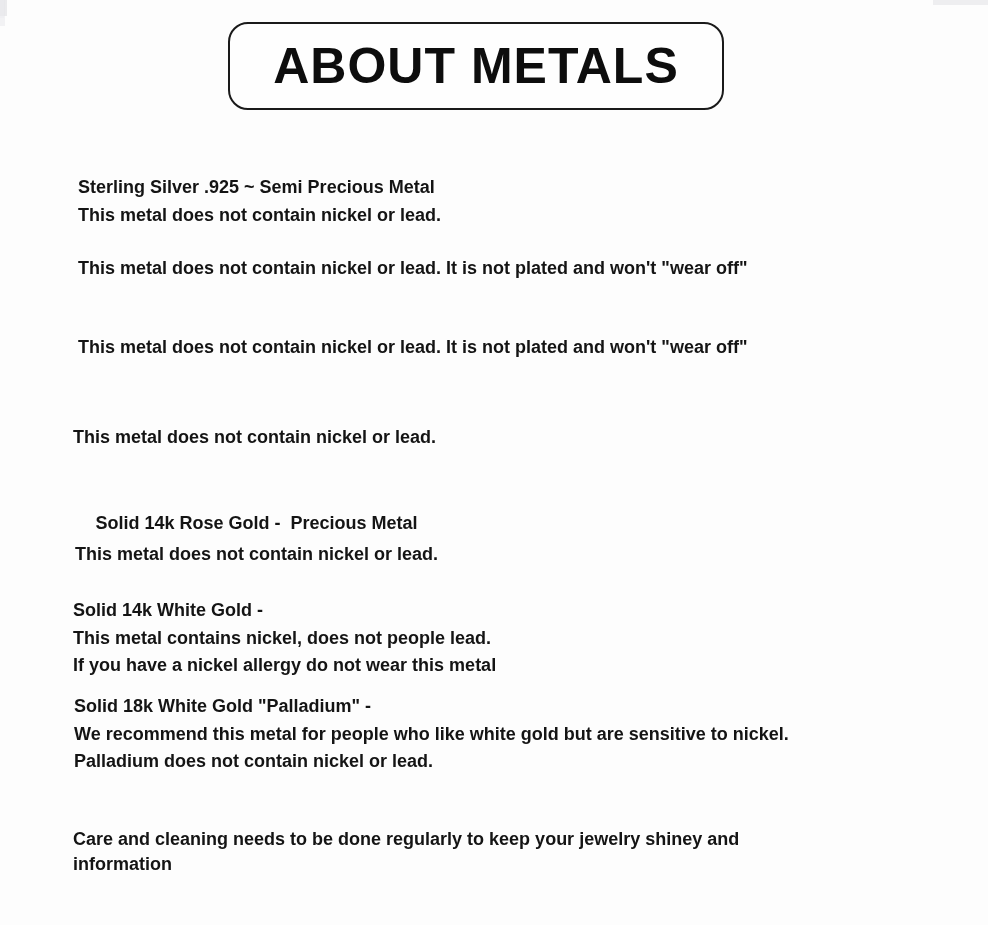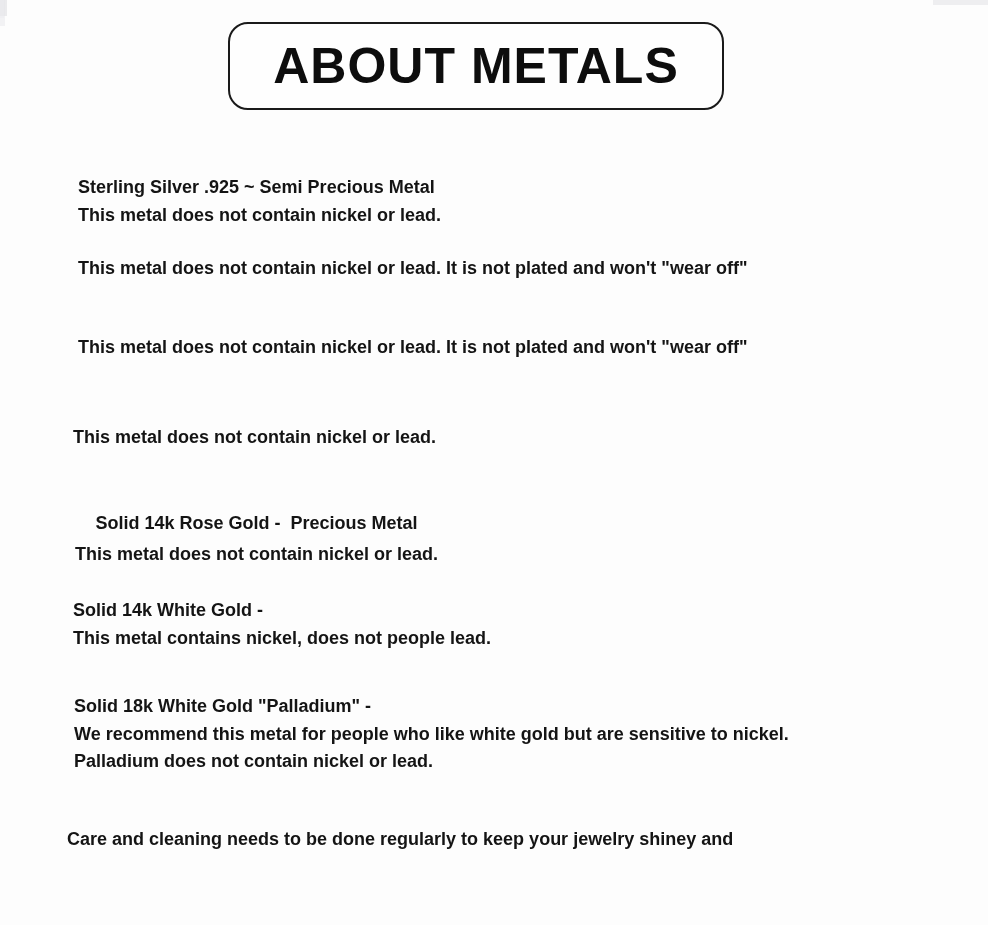--- a/index.html
+++ b/index.html
@@ -53,21 +53,21 @@
   .s1 { left: 78px; top: 174px; }
   .s2 { left: 78px; top: 255px; }
   .s3 { left: 78px; top: 334px; }
   .s4 { left: 73px; top: 424px; }
   .s4 .h { margin-bottom: 4px; }
   .s5 { left: 75px; top: 510px; text-align: center; }
   .s5 .h { margin-bottom: 4px; }
   .s6 { left: 73px; top: 589px; margin-top: 8px; }
   .s7 { left: 74px; top: 693px; }
 
-  .footer { left: 67px; top: 827px; }
+  .footer { left: 73px; top: 827px; }
   .footer .l { line-height: 25px; }
 </style>
 </head>
 <body>
 
 <div class="page">
 
   <div class="artifact a1"></div>
   <div class="artifact a2"></div>
   <div class="artifact a3"></div>
@@ -95,25 +95,27 @@
   </section>
 
   <section class="sec s5">
     <div class="h">Solid 14k Rose Gold -  Precious Metal</div>
     <div class="l">This metal does not contain nickel or lead.</div>
   </section>
 
   <section class="sec s6">
     <div class="h">Solid 14k White Gold -</div>
     <div class="l">This metal contains nickel, does not people lead.</div>
+    <div class="l">If you have a nickel allergy do not wear this metal</div>
   </section>
 
   <section class="sec s7">
     <div class="h">Solid 18k White Gold "Palladium" -</div>
     <div class="l">We recommend this metal for people who like white gold but are sensitive to nickel.</div>
     <div class="l">Palladium does not contain nickel or lead.</div>
   </section>
 
   <section class="sec footer">
     <div class="l">Care and cleaning needs to be done regularly to keep your jewelry shiney and</div>
+    <div class="l">information</div>
   </section>
 
 </div>
 
 </body></html>

